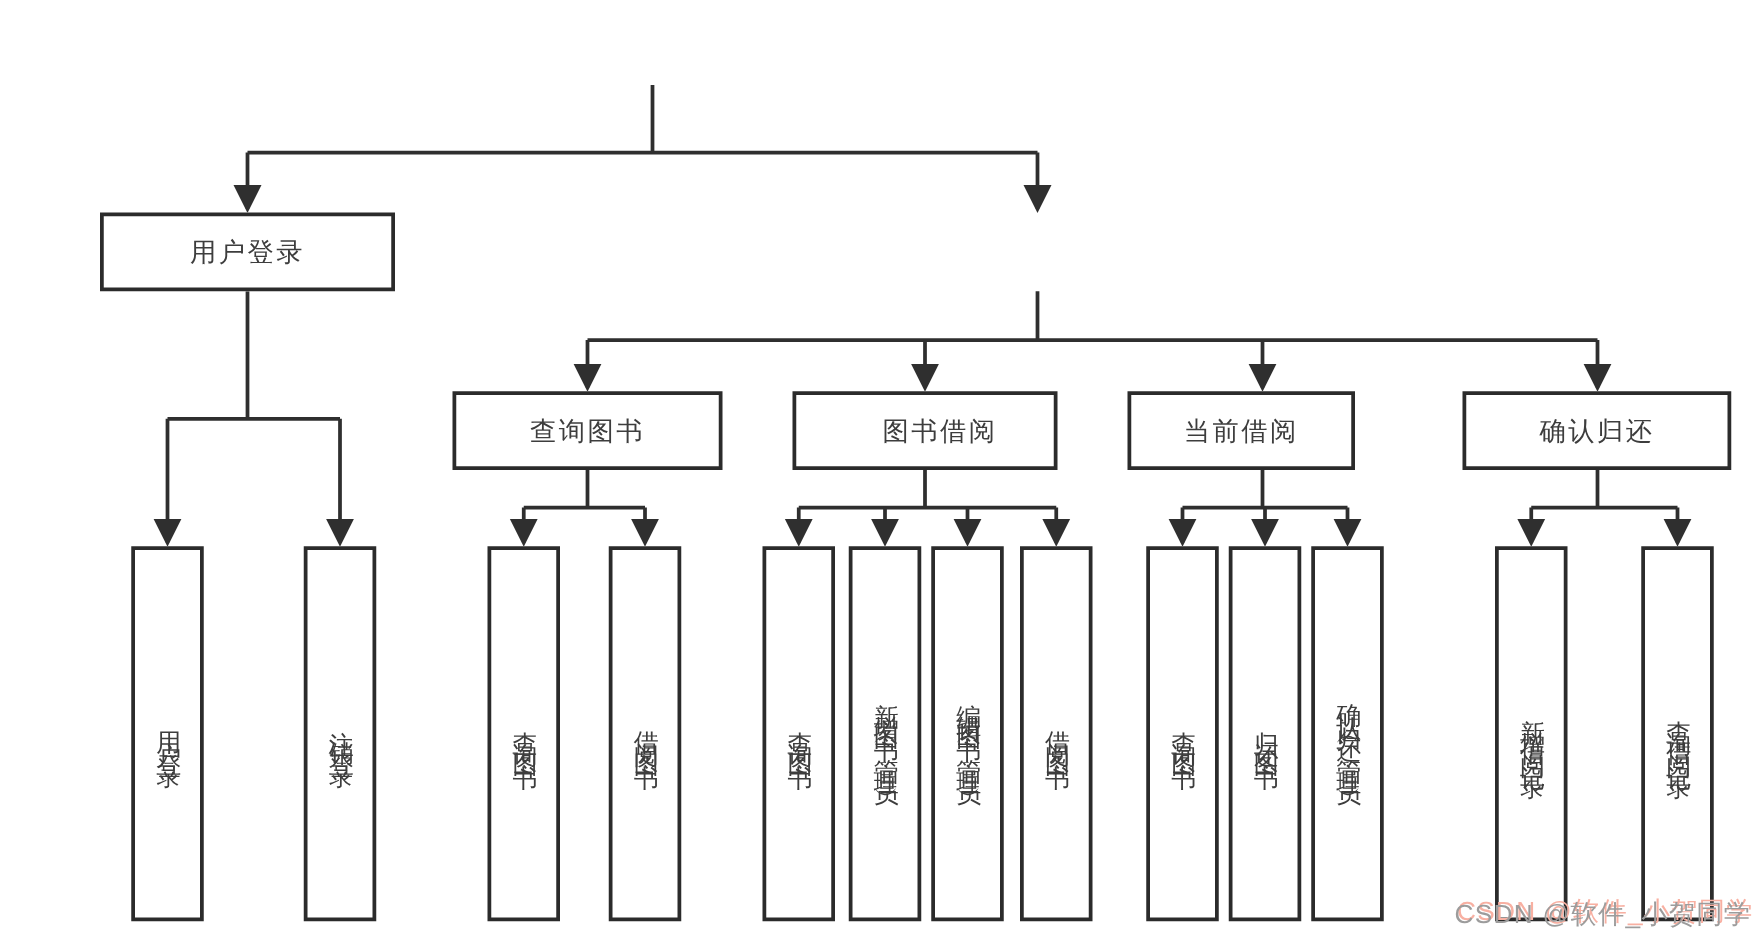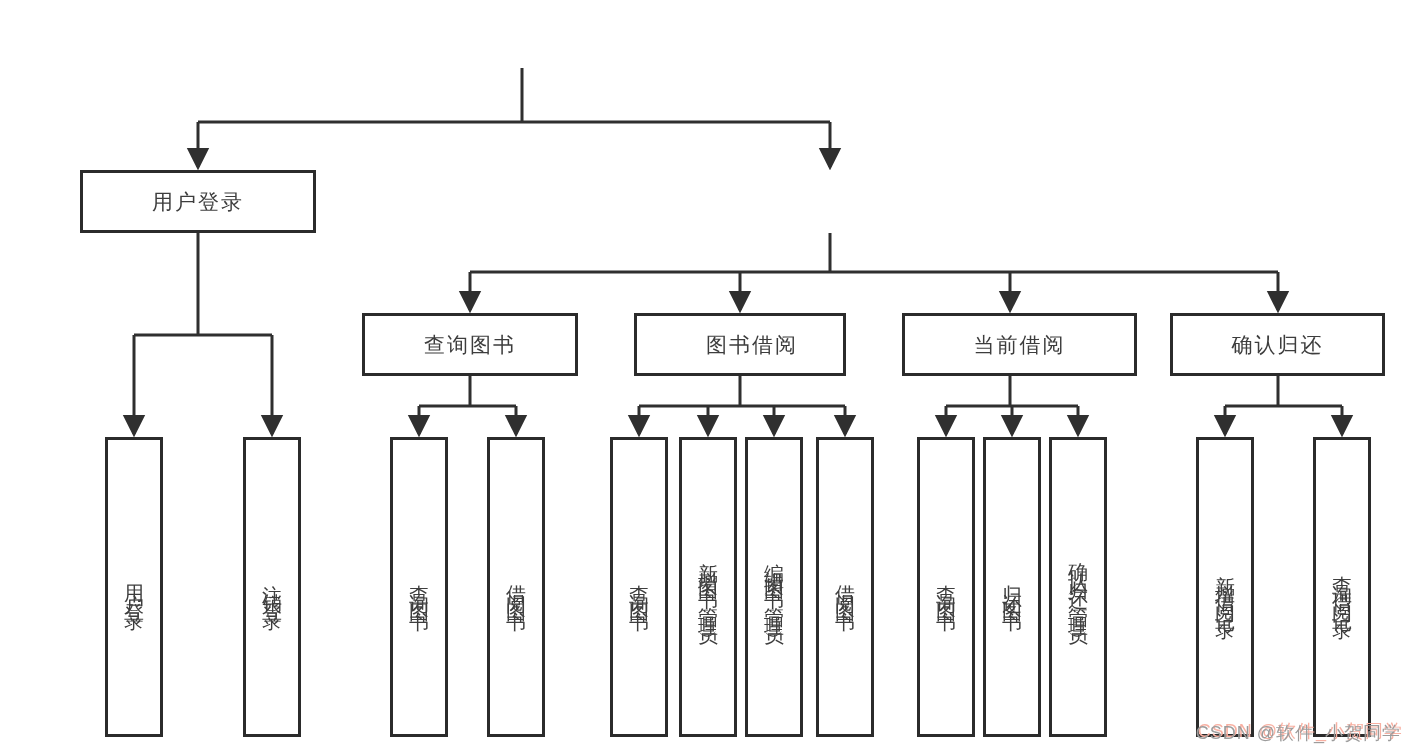--- a/index.html
+++ b/index.html
@@ -19,37 +19,37 @@
   .vlabel{
     writing-mode:vertical-rl;text-orientation:mixed;
     font-size:20px;line-height:1.15;letter-spacing:9px;white-space:nowrap;
   }
   
   #n-root{left:22px;top:12px;width:1000px;height:57px;}
   #n-user-login{left:80px;top:170px;width:236px;height:63px;}
   #n-book-mgmt{left:712px;top:170px;width:236px;height:63px;}
   #n-new-book-rec{left:362px;top:313px;width:216px;height:63px;}
   #n-book-borrow{left:634px;top:313px;width:212px;height:63px;padding-left:24px;}
-  #n-current-borrow{left:902px;top:313px;width:235px;height:63px;}
+  #n-current-borrow{left:902px;top:313px;width:182px;height:63px;}
   #n-borrow-record{left:1170px;top:313px;width:215px;height:63px;}
   #n-login{left:105px;}
   #n-logout{left:243px;}
   #n-rec-query{left:390px;}
   #n-rec-borrow{left:487px;}
   #n-bb-query{left:610px;}
   #n-bb-add{left:679px;}
   #n-bb-edit{left:745px;}
   #n-bb-borrow{left:816px;}
   #n-cb-query{left:917px;}
   #n-cb-return{left:983px;}
   #n-cb-confirm{left:1049px;}
   #n-br-add{left:1196px;}
   #n-br-query{left:1313px;}
   .watermark{
-    position:absolute;right:4px;bottom:2px;font-size:18px;letter-spacing:1px;
+    position:absolute;right:4px;bottom:2px;font-size:21px;letter-spacing:1px;
     color:#9c9c9c;text-shadow:2px -2px 0 #f8b0a2;white-space:nowrap;
   }
 </style>
 </head>
 <body>
 
 <div class="canvas">
 
   <svg class="edges" width="1405" height="747" viewBox="0 0 1405 747" xmlns="http://www.w3.org/2000/svg">
     <defs>

